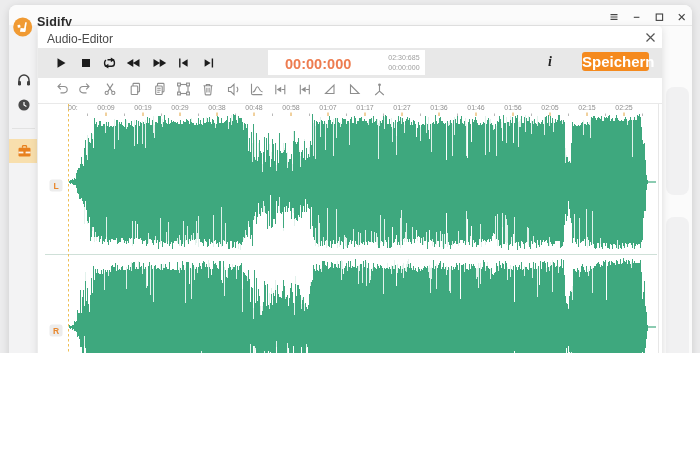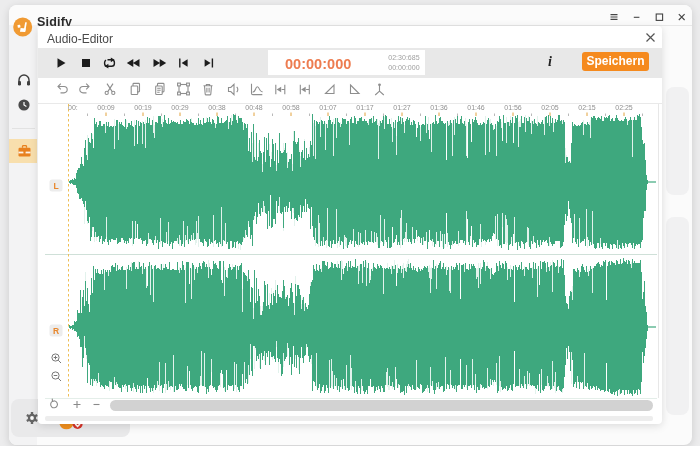--- a/index.html
+++ b/index.html
@@ -1,34 +1,34 @@
 <!DOCTYPE html>
 <html><head><meta charset="utf-8">
 <style>
 html,body{margin:0;padding:0;}
-#stage{position:relative;width:700px;height:446px;background:#ececed;overflow:hidden;
+#stage{position:relative;width:700px;height:353px;background:#ececed;overflow:hidden;
   font-family:"Liberation Sans",sans-serif;}
 #win{position:absolute;left:9px;top:5px;width:683px;height:440px;background:#fbfbfb;
   border-radius:8px;box-shadow:0 2px 8px rgba(0,0,0,0.14);}
 #topstrip{position:absolute;left:9px;top:5px;width:683px;height:20px;background:#fbfbfb;
   border-bottom:1px solid #e7e7e7;border-radius:8px 8px 0 0;}
 #sidebar{position:absolute;left:9px;top:25px;width:28px;height:420px;background:#f3f3f4;border-radius:0 0 0 8px;}
 .sideact{position:absolute;left:9px;top:139px;width:28px;height:24px;background:#f8dfad;}
 #sep1{position:absolute;left:12px;top:128px;width:23px;height:1px;background:#e2e2e2;}
 #gearpanel{position:absolute;left:11px;top:399px;width:119px;height:38px;background:#e9e9ea;border-radius:8px;}
 .rcard{position:absolute;left:666px;width:23px;background:#f1f1f2;border-radius:8px;}
 #dlg{position:absolute;left:38px;top:26px;width:624px;height:398px;background:#fff;
   border-radius:4px;box-shadow:0 2px 9px rgba(0,0,0,0.13);}
 #dtitle{position:absolute;left:47px;top:32px;font-size:12px;color:#4a4a4a;}
 #row1{position:absolute;left:38px;top:48px;width:624px;height:30px;background:#e8e8e8;}
 #timebox{position:absolute;left:268px;top:50px;width:157px;height:25px;background:#fff;}
 #bigtime{position:absolute;left:285px;top:55.5px;font-size:15px;line-height:15px;font-weight:bold;color:#ed7c50;letter-spacing:0px;transform:scaleX(0.97);transform-origin:0 0;}
 .smtime{position:absolute;right:280px;font-size:8px;color:#a0a0a0;letter-spacing:0px;transform:scaleX(0.88);transform-origin:100% 0;}
 #btn{position:absolute;left:582px;top:52px;width:67px;height:19px;background:#f58a1e;border-radius:3px;
-  color:#fff;font-size:12px;font-weight:bold;text-align:center;line-height:19px;}
+  color:#fff;font-size:15px;font-weight:bold;text-align:center;line-height:19px;}
 #iinfo{position:absolute;left:548px;top:54px;font-family:"Liberation Serif",serif;font-style:italic;
   font-weight:bold;font-size:14px;color:#222;}
 .rl{position:absolute;top:104px;font-size:7px;color:#909090;transform:translateX(-50%);}
 #rl0{position:absolute;left:68px;top:104px;font-size:7px;color:#909090;}
 #logotxt{position:absolute;left:37px;top:15px;font-size:12.5px;font-weight:bold;color:#2d2d2d;letter-spacing:0.2px;}
 </style></head>
 <body>
 <div id="stage">
 <div id="win"></div>
 <div id="topstrip"></div>

